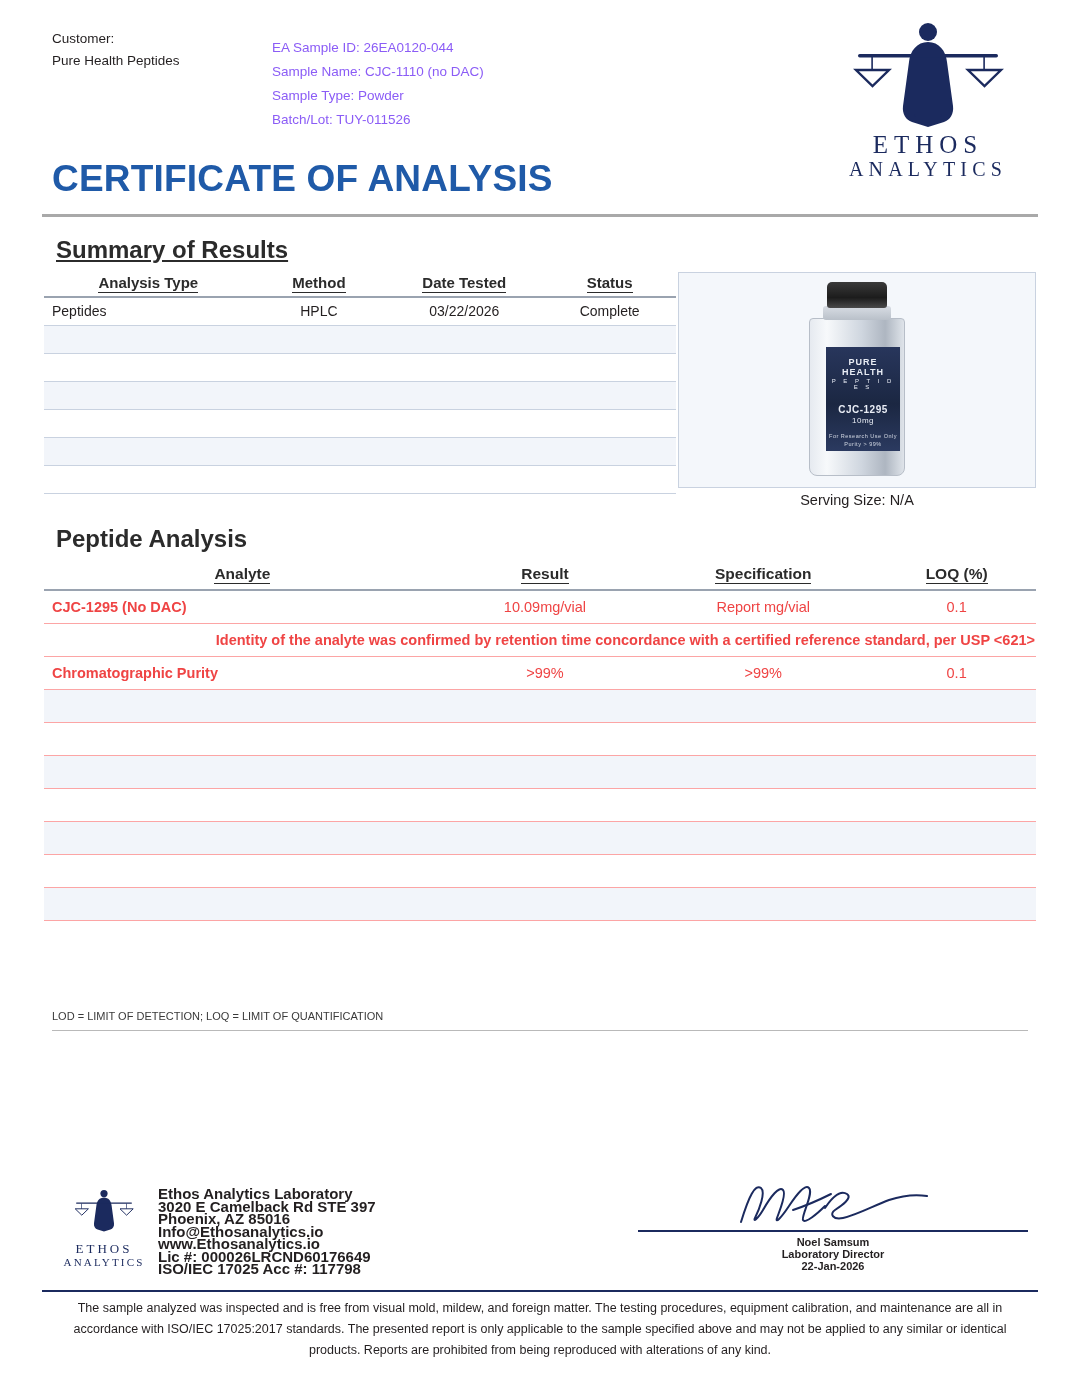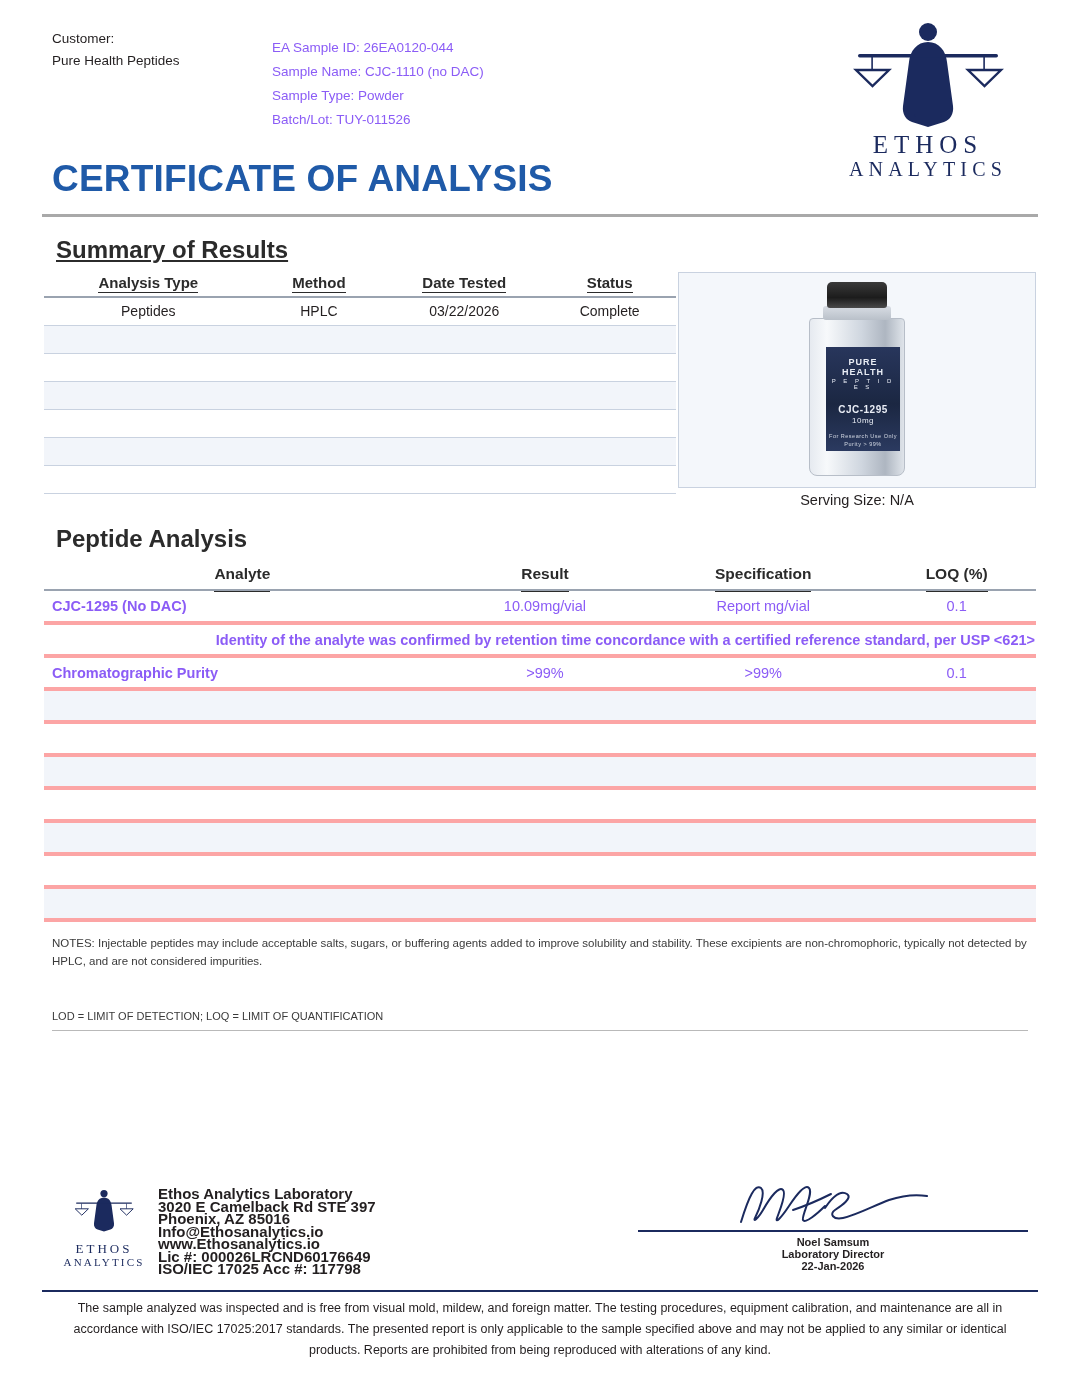--- a/index.html
+++ b/index.html
@@ -78,21 +78,21 @@
     padding: 2px 0 5px 0; text-align: center;
     border-bottom: 2px solid #9aa3b0;
   }
   .summary th span { border-bottom: 1px solid #2b2b2b; padding-bottom: 1px; }
   .summary td {
     font-size: 14px; color: #231f20;
     height: 28px; padding: 0 8px;
     border-bottom: 1px solid #c9d2e0;
     text-align: center;
   }
-  .summary td.left { text-align: center; padding-left: 8px; }
+  .summary td.left { text-align: left; padding-left: 8px; }
   .summary tr:nth-child(even) td { background: #f2f5fa; }
 
   
   .img-panel {
     position: absolute;
     left: 678px; top: 272px;
     width: 358px; height: 216px;
     border: 1px solid #c9d2e0;
     background: #f4f7fb;
   }
@@ -152,25 +152,25 @@
     position: absolute;
     left: 44px; top: 563px;
     width: 992px;
   }
   .peptide table { border-collapse: collapse; width: 100%; table-layout: fixed; }
   .peptide th {
     font-size: 15.5px; font-weight: bold; color: #2b2b2b;
     padding: 2px 0 6px 0; text-align: center;
     border-bottom: 2px solid #9aa3b0;
   }
-  .peptide th span { border-bottom: 1px solid #2b2b2b; padding-bottom: 9px; }
+  .peptide th span { border-bottom: 1px solid #2b2b2b; padding-bottom: 1px; }
   .peptide td {
-    font-size: 14.5px; color: #8b5cf6;
+    font-size: 14.5px; color: #ef4444;
     height: 33px;
-    border-bottom: 4px solid #fca5a5;
+    border-bottom: 1px solid #fca5a5;
     text-align: center;
   }
   .peptide td.analyte { text-align: left; padding-left: 8px; font-weight: bold; }
   .peptide td.note {
     text-align: right; padding-left: 8px; font-weight: bold; font-size: 14.5px;
   }
   .peptide tr.alt td { background: #f2f5fa; }
 
   .notes {
     position: absolute;
@@ -434,21 +434,20 @@
         <tr class="alt">
             <td class="analyte"></td>
             <td></td>
             <td></td>
             <td></td>
           </tr>
       </tbody>
     </table>
   </div>
 
-  <div class="notes">NOTES: Injectable peptides may include acceptable salts, sugars, or buffering agents added to improve solubility and stability. These excipients are non-chromophoric, typically not detected by HPLC, and are not considered impurities.</div>
   <div class="lod">LOD = LIMIT OF DETECTION; LOQ = LIMIT OF QUANTIFICATION</div>
 
   <div class="footer-logo">
     <svg viewBox="0 0 200 120" width="80" height="52">
       <g fill="#1b2a5e">
         <circle cx="100" cy="14" r="9"></circle>
         <path d="M100 24 c-11 0 -18 9 -19 20 l-6 44 c-1 8 3 14 9 16 l16 5 16 -5 c6 -2 10 -8 9 -16 l-6 -44 c-1 -11 -8 -20 -19 -20 z"></path>
         <rect x="30" y="36" width="140" height="3.4" rx="1.7"></rect>
         <rect x="43.3" y="39" width="1.6" height="13"></rect>
         <rect x="155.3" y="39" width="1.6" height="13"></rect>

